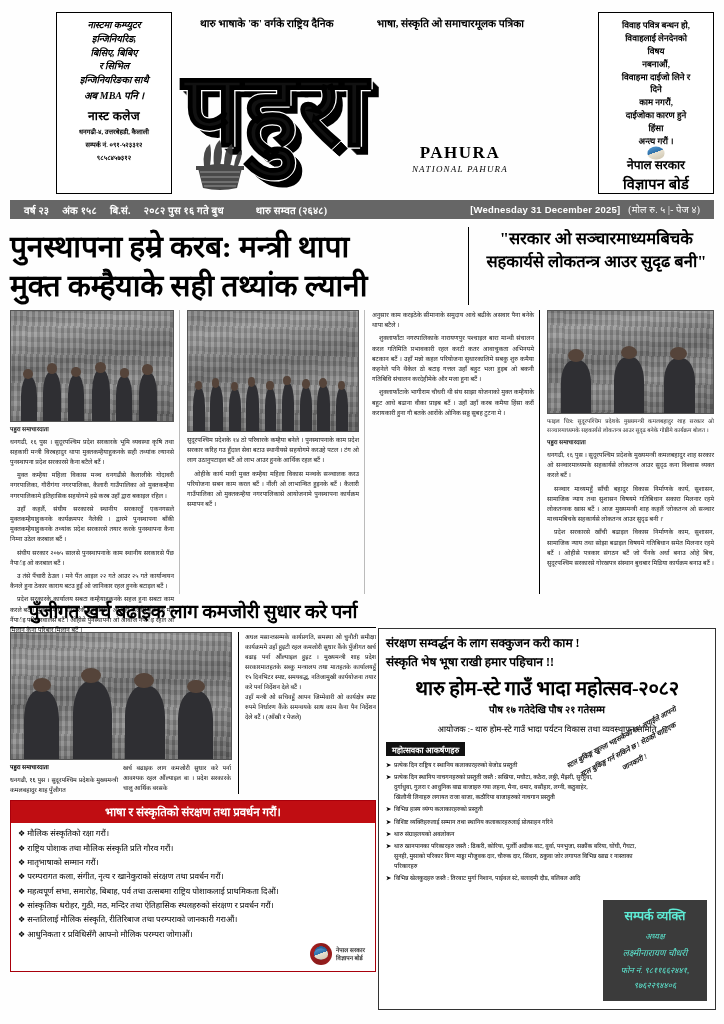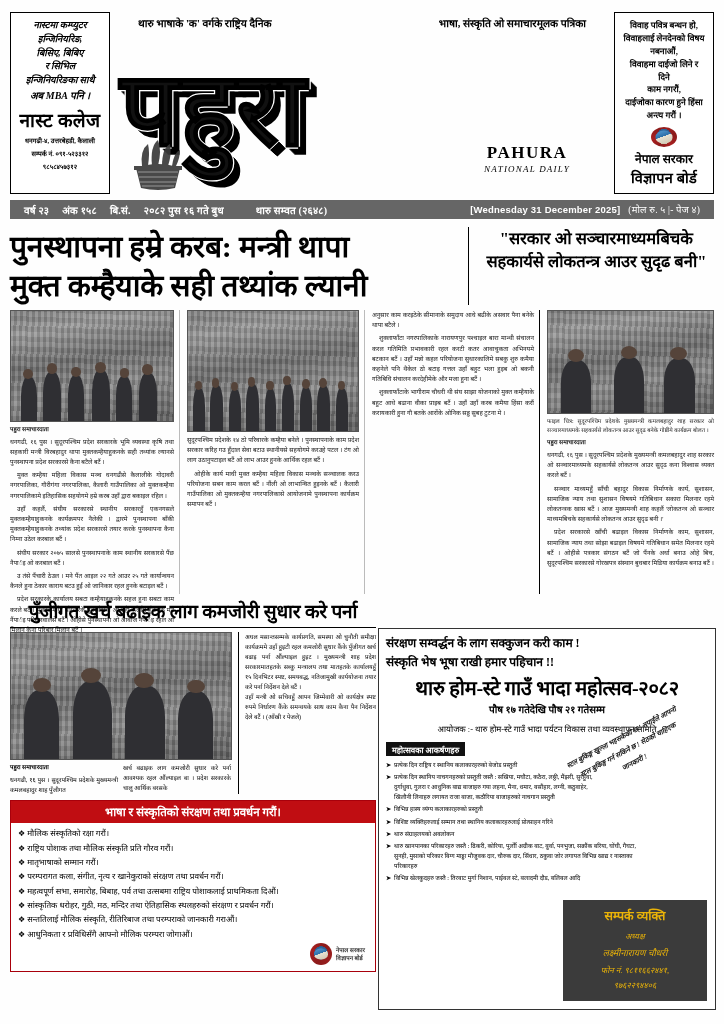--- a/index.html
+++ b/index.html
@@ -23,40 +23,41 @@
 
   
   .masthead {
     display: flex;
     align-items: stretch;
     height: 182px;
     gap: 6px;
   }
 
   .ear-box {
-    width: 100px;
+    width: 116px;
     border: 1.5px solid #000;
-    padding: 6px 8px;
+    padding: 6px 20px;
     text-align: center;
     display: flex;
     flex-direction: column;
     justify-content: flex-start;
     background: #fff;
+    margin-left: 46px;
   }
 
   .ear-left .ear-line {
     font-size: 9.5px;
     font-style: italic;
     font-weight: 700;
     line-height: 1.45;
     letter-spacing: -0.1px;
   }
   .ear-left .ear-mba { font-size: 10px; font-weight: 700; font-style: italic; }
   .ear-left .ear-college {
-    font-size: 19px;
+    font-size: 12px;
     font-weight: 700;
     margin-top: 5px;
     letter-spacing: 0.3px;
     font-style: normal;
     text-align: center;
   }
   .ear-left .ear-addr { font-size: 6.6px; line-height: 1.5; margin-top: 3px; font-weight:600;}
 
   .ear-right .ear-line {
     font-size: 8.6px;
@@ -296,22 +297,22 @@
   .ad-li { font-size:6.1px; line-height:1.62; display:flex; gap:3px; margin-bottom:2.5px; max-width:208px;}
   .ad-li .ar { font-weight:700; }
 
   .ad-diag {
     position:absolute; right:6px; top:96px; width:130px; height:110px;
     transform: rotate(-28deg); transform-origin: center;
     font-size:7px; font-weight:700; font-style:italic; line-height:2.0; text-align:center;
     color:#222; pointer-events:none;
   }
   .contact-box {
-    position:absolute; right:8px; bottom:8px; width:144px;
-    background:#3b3b3b; color:#eab308; text-align:center; padding:7px 4px 9px 4px;
+    position:absolute; right:8px; bottom:8px; width:104px;
+    background:#3b3b3b; color:#5eead4; text-align:center; padding:7px 4px 9px 4px;
   }
   .contact-box .t { font-size:12.5px; font-weight:700; }
   .contact-box .r { font-size:8px; font-style:italic; margin-top:6px;}
   .contact-box .n { font-size:9px; font-style:italic; margin-top:5px;}
   .contact-box .p { font-size:8.2px; font-style:italic; margin-top:5px; line-height:1.6;}
 </style>
 </head>
 <body>
 
 <div class="page">
@@ -346,21 +347,21 @@
             <path d="M34 28 Q34 10 42 6 Q44 16 40 28 Z"></path>
             <path d="M44 28 Q46 14 52 12 Q52 20 48 28 Z"></path>
           </g>
           <g stroke="#fff" stroke-width="0.8" opacity="0.55">
             <path d="M10 34 h40 M11 39 h38 M12 44 h36 M14 48 h32" fill="none"></path>
           </g>
         </svg>
         <div class="mast-title">पहुरा</div>
         <div class="mast-sub">
           <div class="p1">PAHURA</div>
-          <div class="p2">NATIONAL DAILY</div>
+          <div class="p2">NATIONAL PAHURA</div>
         </div>
       </div>
     </div>
 
     <div class="ear-box ear-right">
       <div class="ear-line">विवाह पवित्र बन्धन हो,</div>
       <div class="ear-line">विवाहलाई लेनदेनको विषय</div>
       <div class="ear-line">नबनाऔं,</div>
       <div class="ear-line">विवाहमा दाईजो लिने र दिने</div>
       <div class="ear-line">काम नगरौं,</div>

